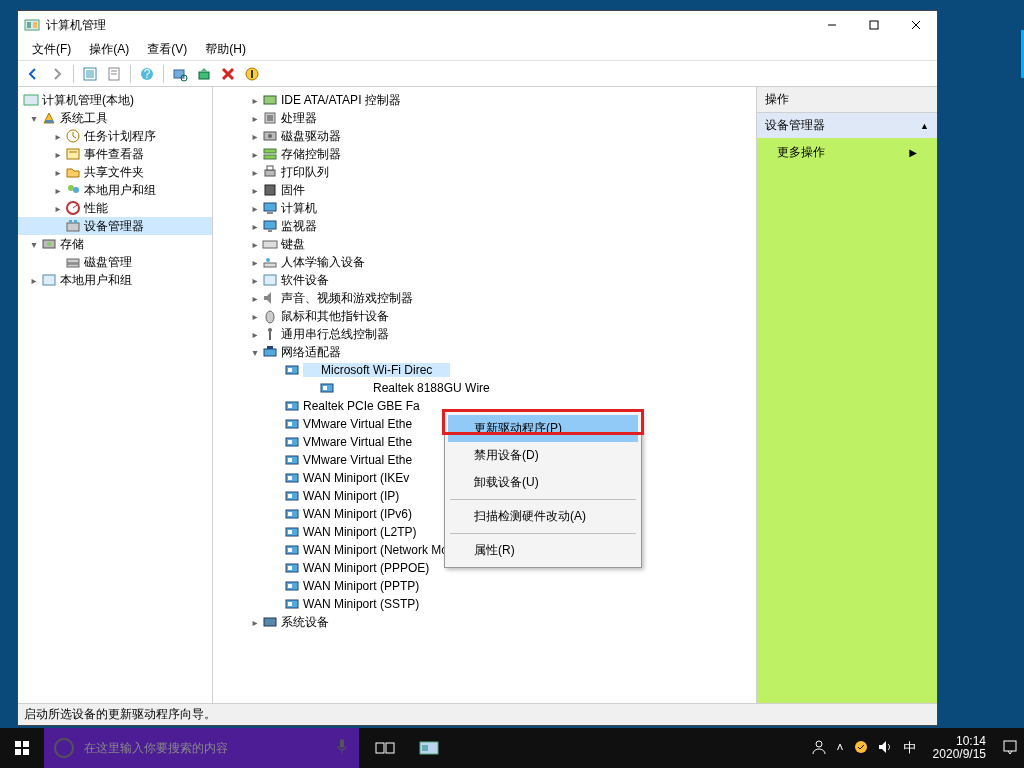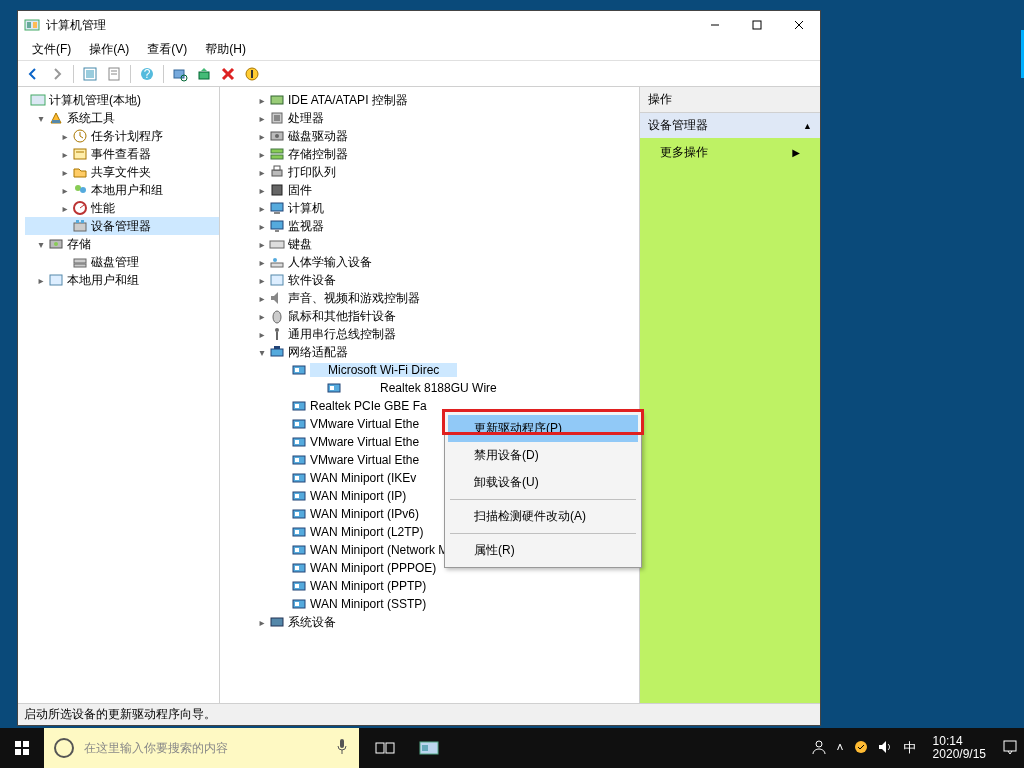--- a/index.html
+++ b/index.html
@@ -1,36 +1,36 @@
 <!DOCTYPE html>
 <html><head>
 <meta charset="utf-8">
 <style>
 * { margin: 0; padding: 0; box-sizing: border-box; font-family: "Segoe UI", "Microsoft YaHei", sans-serif; font-size: 12px; }
 html, body { width: 1024px; height: 768px; background: #0a4a7a; overflow: hidden; position: relative; }
 
 .window {
-  position: absolute; top: 10px; left: 17px; width: 804px; height: 716px;
+  position: absolute; top: 10px; left: 17px; width: 921px; height: 716px;
   background: #fff; border: 1px solid #444; display: flex; flex-direction: column;
 }
 .titlebar { height: 28px; display: flex; align-items: center; padding-left: 6px; }
 .titlebar .icon { width: 16px; height: 16px; margin-right: 6px; }
 .titlebar .title { flex: 1; font-size: 12px; }
 .win-btns { display: flex; height: 100%; }
 .win-btn { width: 42px; display: flex; align-items: center; justify-content: center; cursor: pointer; }
 .win-btn svg { width: 10px; height: 10px; }
 
 .menubar { height: 22px; display: flex; align-items: center; padding-left: 6px; gap: 2px; border-bottom: 1px solid #e0e0e0;}
 .menu-item { padding: 2px 8px; cursor: pointer; }
 
 .toolbar { height: 26px; display: flex; align-items: center; padding-left: 4px; gap: 2px; border-bottom: 1px solid #d0d0d0; }
 .tb-btn { width: 22px; height: 22px; display: flex; align-items: center; justify-content: center; cursor: pointer; }
 .tb-sep { width: 1px; height: 18px; background: #ccc; margin: 0 3px; }
 
-.body3 { flex: 1; display: flex; overflow: hidden; margin-left: 7px; }
+.body3 { flex: 1; display: flex; overflow: hidden; }
 
 .left-pane { width: 195px; border-right: 1px solid #d0d0d0; overflow: auto; background: #fff; padding-top: 4px;}
 .center-pane { flex: 1; border-right: 1px solid #d0d0d0; overflow-y: scroll; background: #fff; padding-top: 4px;}
 .right-pane { width: 180px; background: #bef264; display: flex; flex-direction: column; }
 .right-pane .hdr { background: #f0f0f0; padding: 4px 8px; border-bottom: 1px solid #d0d0d0; }
 .right-pane .sect { background: #dfe8f6; padding: 4px 8px; display:flex; justify-content:space-between; align-items:center;}
 .right-pane .link { padding: 6px 20px; display:flex; justify-content:space-between; align-items:center; cursor:pointer;}
 
 .tree-row { display: flex; align-items: center; height: 18px; white-space: nowrap; cursor: pointer; }
 .tree-row .twisty { width: 12px; text-align: center; color: #666; font-size: 10px; user-select:none;}
@@ -49,26 +49,26 @@
 .ctx-sep { height: 1px; background: #c0c0c0; margin: 3px 2px; }
 .ctx-highlight-border { position:absolute; border: 3px solid #e02020; pointer-events:none; }
 
 .statusbar { height: 22px; border-top: 1px solid #d0d0d0; display: flex; align-items: center; padding-left: 6px; background:#f0f0f0; font-size:12px;}
 
 .taskbar {
   position: absolute; left: 0; bottom: 0; width: 1024px; height: 40px;
   background: #101010; display: flex; align-items: center; color: #fff;
 }
 .tb-start { width: 44px; height: 40px; display:flex; align-items:center; justify-content:center; cursor:pointer;}
-.tb-search { flex: 0 0 315px; height: 40px; background: #fef9c3; color: #888; display:flex; align-items:center; padding-left:10px; gap:10px;}
+.tb-search { flex: 0 0 315px; height: 40px; background: #4c1d95; color: #888; display:flex; align-items:center; padding-left:10px; gap:10px;}
 .tb-search .cortana { width:20px; height:20px; border:2px solid #555; border-radius:50%; }
 .tb-icons { margin-left: 4px; display:flex; }
 .tb-ico { width:44px; height:40px; display:flex; align-items:center; justify-content:center; cursor:pointer;}
 .tb-tray { margin-left:auto; display:flex; align-items:center; gap:10px; padding-right:6px; height:100%;}
-.tb-clock { text-align:left; font-size:11px; line-height:13px; padding: 0 6px;}
+.tb-clock { text-align:right; font-size:11px; line-height:13px; padding: 0 6px;}
 
 .edge-hl { position:absolute; right:0; top:30px; width:3px; height:48px; background:#00b0ff; }
 
 
 </style>
 </head>
 <body>
 
 <div class="window">
 

